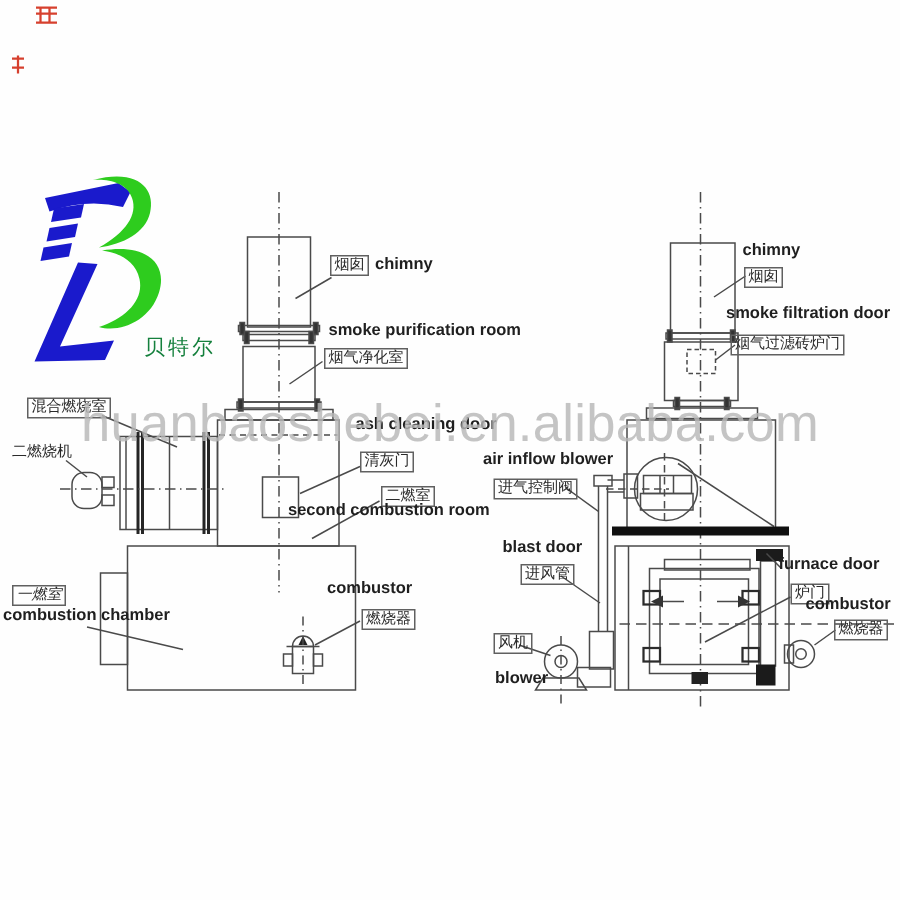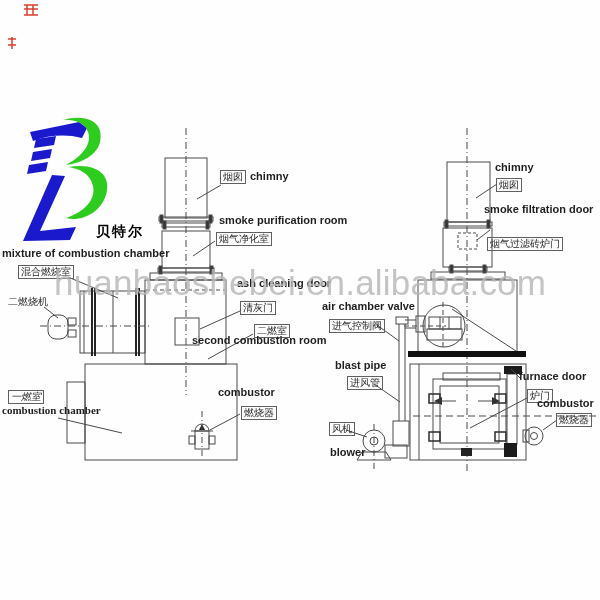--- a/index.html
+++ b/index.html
@@ -7,22 +7,22 @@
          font-family:"Liberation Sans",sans-serif;}
   svg{position:absolute;left:0;top:0;}
   .lbl{position:absolute;white-space:nowrap;line-height:1.05;}
   .en{font-weight:bold;font-size:11px;color:#1f1f1f;font-family:"Liberation Sans",sans-serif;}
   .cnbox{display:inline-block;font-size:10px;color:#2a2a2a;border:1px solid #606060;
          padding:0 2px;line-height:12px;background:transparent;}
   .cn{font-size:10px;color:#2a2a2a;}
   .row{display:flex;align-items:center;gap:4px;}
   .wm{position:absolute;left:54px;top:263px;font-size:35px;font-weight:normal;
       color:rgba(183,183,183,0.82);letter-spacing:0.2px;z-index:5;}
-  .brand{position:absolute;left:96px;top:223px;font-size:14px;font-weight:bold;
-         color:#000000;letter-spacing:2px;z-index:2;}
+  .brand{position:absolute;left:96px;top:223px;font-size:14px;font-weight:normal;
+         color:#15803d;letter-spacing:2px;z-index:2;}
 </style>
 </head>
 <body>
 
 <div id="stage">
 
   <svg width="600" height="600" viewBox="0 0 600 600">
     <g stroke="#4a4a4a" stroke-width="1" fill="none">
 
       <g>
@@ -174,55 +174,54 @@
         <path d="M24,5 h14 M24,9 h14 M27,5 v10 M33,5 v10 M24,15 h14"></path>
         <path d="M8,39 h8 M12,37 v12 M8,45 h8"></path>
       </g>
     </g>
   </svg>
 
   <div class="wm">huanbaoshebei.en.alibaba.com</div>
 
   <div class="brand">贝特尔</div>
 
-  <div class="lbl en" style="left:2px;top:248px;">mixture of combustion chamber</div>
   <div class="lbl" style="left:18px;top:262px;"><span class="cnbox">混合燃烧室</span></div>
 
   <div class="lbl row" style="left:220px;top:170px;">
     <span class="cnbox">烟囱</span>
     <span class="en">chimny</span>
   </div>
 
   <div class="lbl en" style="left:219px;top:215px;">smoke purification room</div>
   <div class="lbl" style="left:216px;top:229px;"><span class="cnbox">烟气净化室</span></div>
 
   <div class="lbl cn" style="left:8px;top:297px;">二燃烧机</div>
 
   <div class="lbl en" style="left:237px;top:278px;text-align:center;">ash cleaning door</div>
   <div class="lbl" style="left:240px;top:298px;"><span class="cnbox">清灰门</span></div>
 
   <div class="lbl" style="left:254px;top:321px;text-decoration:underline;"><span class="cnbox">二燃室</span></div>
   <div class="lbl en" style="left:192px;top:335px;">second combustion room</div>
 
   <div class="lbl" style="left:8px;top:387px;font-style:italic;"><span class="cnbox">一燃室</span></div>
-  <div class="lbl en" style="left:2px;top:405px;font-family:Liberation Serif, serif;">combustion chamber</div>
+  <div class="lbl en" style="left:2px;top:405px;">combustion chamber</div>
 
   <div class="lbl en" style="left:218px;top:387px;">combustor</div>
   <div class="lbl" style="left:241px;top:403px;"><span class="cnbox">燃烧器</span></div>
 
   <div class="lbl en" style="left:495px;top:162px;">chimny</div>
   <div class="lbl" style="left:496px;top:175px;"><span class="cnbox">烟囱</span></div>
 
   <div class="lbl en" style="left:484px;top:204px;">smoke filtration door</div>
-  <div class="lbl" style="left:487px;top:234px;"><span class="cnbox">烟气过滤砖炉门</span></div>
-
-  <div class="lbl en" style="left:322px;top:301px;">air chamber valve</div>
+  <div class="lbl" style="left:487px;top:220px;"><span class="cnbox">烟气过滤砖炉门</span></div>
+
+  <div class="lbl en" style="left:322px;top:301px;">air inflow blower</div>
   <div class="lbl" style="left:329px;top:316px;"><span class="cnbox">进气控制阀</span></div>
 
-  <div class="lbl en" style="left:335px;top:360px;">blast pipe</div>
+  <div class="lbl en" style="left:335px;top:360px;">blast door</div>
   <div class="lbl" style="left:347px;top:373px;"><span class="cnbox">进风管</span></div>
 
   <div class="lbl en" style="left:330px;top:406px;margin-top:41px;">blower</div>
   <div class="lbl" style="left:329px;top:419px;"><span class="cnbox">风机</span></div>
 
   <div class="lbl en" style="left:519px;top:371px;">furnace door</div>
   <div class="lbl" style="left:527px;top:386px;"><span class="cnbox">炉门</span></div>
 
   <div class="lbl en" style="left:537px;top:398px;">combustor</div>
   <div class="lbl" style="left:556px;top:410px;"><span class="cnbox">燃烧器</span></div>

